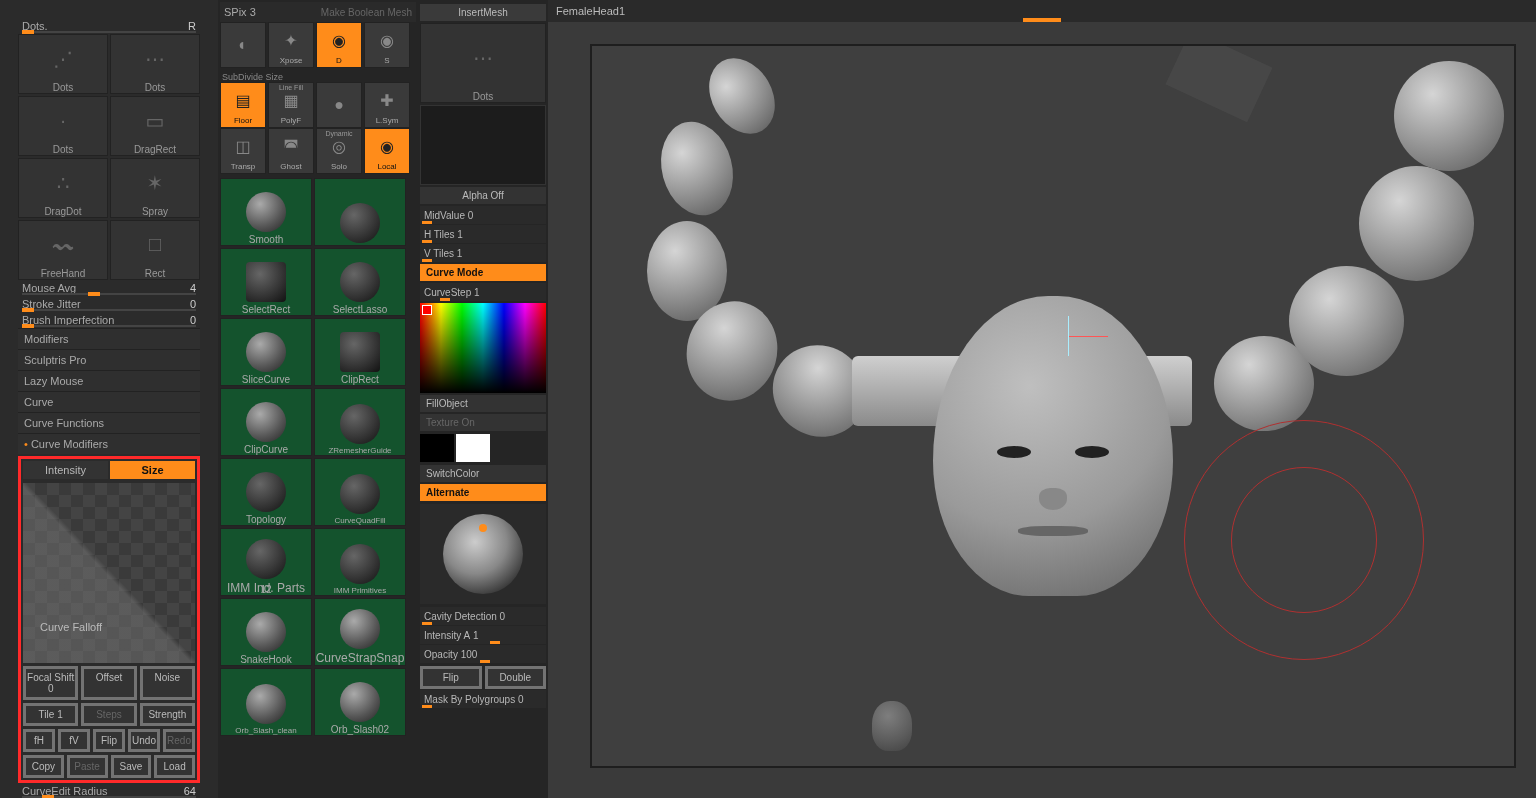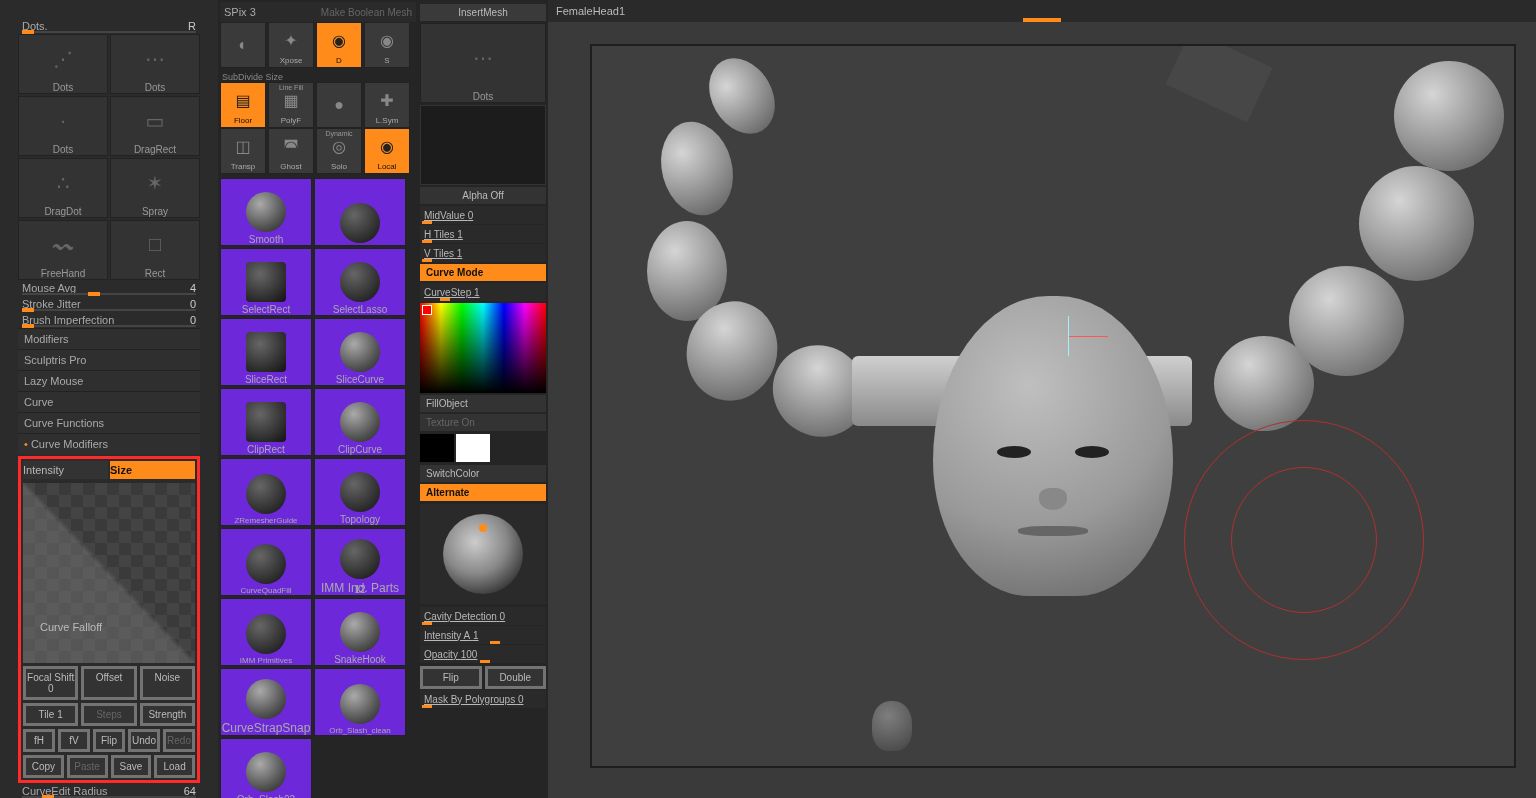--- a/index.html
+++ b/index.html
@@ -15,46 +15,46 @@
 .slider-row .knob { position: absolute; bottom: 0; width: 12px; height: 4px; background: #ff8c1a; }
 .grid2 { display: grid; grid-template-columns: 1fr 1fr; gap: 2px; }
 .stroke-cell { background: #333; border: 1px solid #222; height: 60px; display: flex; flex-direction: column; align-items: center; justify-content: flex-end; font-size: 10px; color: #999; }
 .stroke-cell .glyph { flex: 1; display: flex; align-items: center; justify-content: center; font-size: 20px; color: #666; }
 .section { padding: 4px 6px; font-size: 11px; color: #aaa; border-top: 1px solid #222; background: #2f2f2f; }
 .section.expanded::before { content: "• "; color: #ff8c1a; }
 
 
 .curve-mods { border: 3px solid #ff2a2a; padding: 2px; margin-top: 2px; }
 .cm-header { display: flex; gap: 2px; }
-.cm-tab { flex: 1; text-align: left; padding: 3px 0; background: #333; font-size: 11px; }
+.cm-tab { flex: 1; text-align: center; padding: 3px 0; background: #333; font-size: 11px; }
 .cm-tab.active { background: #ff8c1a; color: #111; font-weight: bold; }
 .falloff { width: 100%; height: 180px; background: repeating-conic-gradient(#3a3a3a 0 25%, #444 0 50%) 0 0/24px 24px; position: relative; margin-top: 4px; }
 .falloff .diag { position: absolute; inset: 0; background: linear-gradient(to top right, rgba(120,120,120,.45) 49%, transparent 51%); }
 .falloff .lbl { position: absolute; left: 17px; bottom: 30px; font-size: 11px; color: #bbb; }
 .cm-row { display: flex; gap: 3px; margin-top: 3px; }
 .cm-btn { flex: 1; background: #333; text-align: center; padding: 3px 0; font-size: 10px; color: #bbb; border: 3px solid #737373; }
 .cm-btn.disabled { color: #666; }
 
 
 .mid-panel { width: 330px; background: #252525; display: flex; flex-direction: row; }
 .mid-left { width: 200px; padding: 2px; }
 .mid-right { width: 130px; padding: 2px; }
 .icon-grid { display: grid; grid-template-columns: repeat(4, 46px); gap: 2px; }
 .icon-grid2 { display: grid; grid-template-columns: repeat(2, 92px); gap: 2px; margin-top: 4px; }
 .tool-icon { height: 46px; background: #3a3a3a; border: 1px solid #222; display: flex; flex-direction: column; align-items: center; justify-content: flex-end; font-size: 8px; color: #aaa; position: relative; }
 .tool-icon.orange { background: #ff8c1a; color: #111; }
 .tool-icon .g { flex: 1; display: flex; align-items: center; justify-content: center; font-size: 16px; color: #888; }
 .tool-icon.orange .g { color: #222; }
 .tool-icon .t { padding-bottom: 2px; text-align: right; line-height: 1; }
-.brush-item { height: 68px; background: #6d28d9; border: 1px solid #222; display: flex; flex-direction: column; align-items: center; justify-content: flex-end; font-size: 10px; color: #aaa; }
+.brush-item { height: 68px; background: #14532d; border: 1px solid #222; display: flex; flex-direction: column; align-items: center; justify-content: flex-end; font-size: 10px; color: #aaa; }
 .brush-item .sphere { width: 40px; height: 40px; border-radius: 50%; background: radial-gradient(circle at 35% 30%, #aaa, #555 60%, #222); margin-bottom: 2px; }
 .brush-item .sphere.dark { background: radial-gradient(circle at 35% 30%, #666, #333 60%, #111); }
 .mr-btn { background: #333; padding: 3px 6px; margin: 2px 0; font-size: 10px; color: #bbb; }
 .mr-btn.orange { background: #ff8c1a; color: #111; font-weight: bold; }
-.mr-slider { display: flex; align-items: center; background: #2a2a2a; padding: 2px 4px; margin: 1px 0; font-size: 10px; position: relative; height: 18px; text-decoration: underline; }
+.mr-slider { display: flex; align-items: center; background: #2a2a2a; padding: 2px 4px; margin: 1px 0; font-size: 10px; position: relative; height: 18px; }
 .mr-slider .k { position: absolute; left: 2px; bottom: 0; height: 3px; width: 10px; background: #ff8c1a; }
 .color-picker { width: 100%; height: 90px; background: linear-gradient(to bottom, rgba(0,0,0,0), #000), linear-gradient(to right, #f00, #ff0, #0f0, #0ff, #00f, #f0f, #f00); position: relative; margin: 2px 0; }
 .color-sw { display: flex; gap: 2px; margin: 3px 0; }
 .swatch { width: 34px; height: 28px; }
 .material-orb { width: 100%; height: 100px; background: #2a2a2a; display: flex; align-items: center; justify-content: center; margin: 3px 0; }
 .material-orb .orb { width: 80px; height: 80px; border-radius: 50%; background: radial-gradient(circle at 40% 35%, #ccc, #888 45%, #333 80%); position: relative; }
 .material-orb .orb::after { content: ""; position: absolute; top: 10px; left: 36px; width: 8px; height: 8px; background: #ff8c1a; border-radius: 50%; }
 .alpha-well { width: 100%; height: 80px; background: #1c1c1c; border: 1px solid #333; margin: 2px 0; }
 
 
@@ -262,24 +262,20 @@
           </div>
         <div class="brush-item">
             <div class="sphere dark" style="border-radius:10%"></div>
             <span>SelectRect</span>
           </div>
         <div class="brush-item">
             <div class="sphere dark"></div>
             <span>SelectLasso</span>
           </div>
         <div class="brush-item">
-            <div class="sphere dark" style="border-radius:10%"></div>
-            <span>SliceRect</span>
-          </div>
-        <div class="brush-item">
             <div class="sphere"></div>
             <span>SliceCurve</span>
           </div>
         <div class="brush-item">
             <div class="sphere dark" style="border-radius:10%"></div>
             <span>ClipRect</span>
           </div>
         <div class="brush-item">
             <div class="sphere"></div>
             <span>ClipCurve</span>

